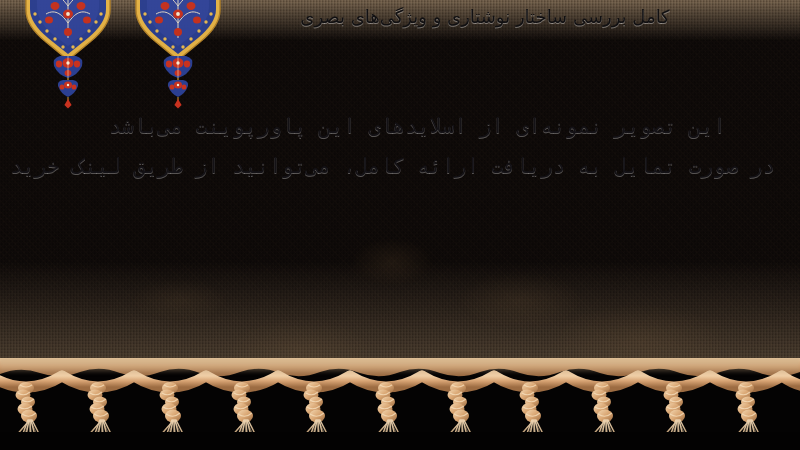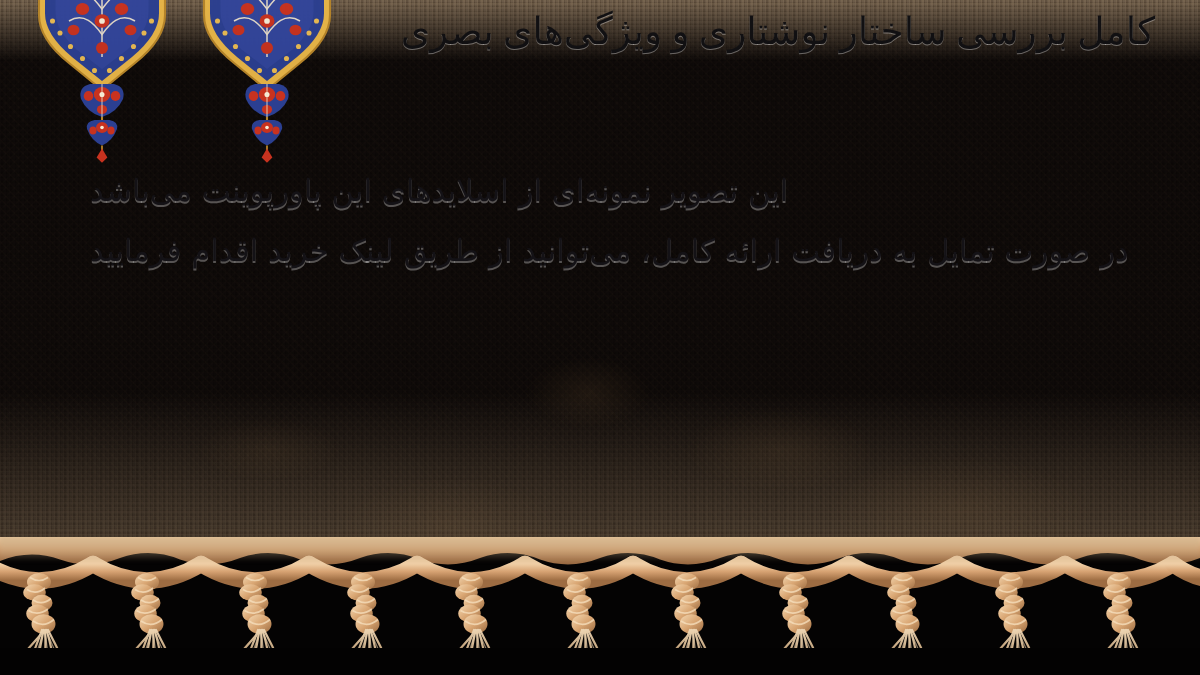--- a/index.html
+++ b/index.html
@@ -75,39 +75,39 @@
       radial-gradient(100px 44px at 300px 350px, rgba(160,122,78,.18), rgba(0,0,0,0) 74%);
   }
 
   
   .ornaments{position:absolute;top:0;left:0;width:260px;height:110px;}
 
   
   .title{
     position:absolute;
     right:30px;left:200px;top:4px;
-    text-align:right;
+    text-align:center;
     color:#111012;
-    font-size:25px;
+    font-size:18px;
     line-height:1.42;
     font-weight:400;
     letter-spacing:0px;
     text-shadow:0 1px 0 rgba(255,255,255,.35);
-    font-family:Liberation Serif, serif;
   }
   .title .l2{display:block;padding-left:0;padding-right:44px;}
 
   .body-block{
     position:absolute;
     right:25px;left:60px;top:108px;
-    text-align:left;
+    text-align:center;
     color:#141216;
     font-size:20.5px;
     line-height:1.95;
     text-shadow:0 1px 0 rgba(255,255,255,.30);
+    font-family:Liberation Mono, monospace;
   }
   .body-block .bl{display:block;white-space:nowrap;}
 
   
   .fringe{
     position:absolute;left:0;right:0;bottom:0;height:92px;
     background:#040303;
     overflow:hidden;
   }
   .fringe-fade{

